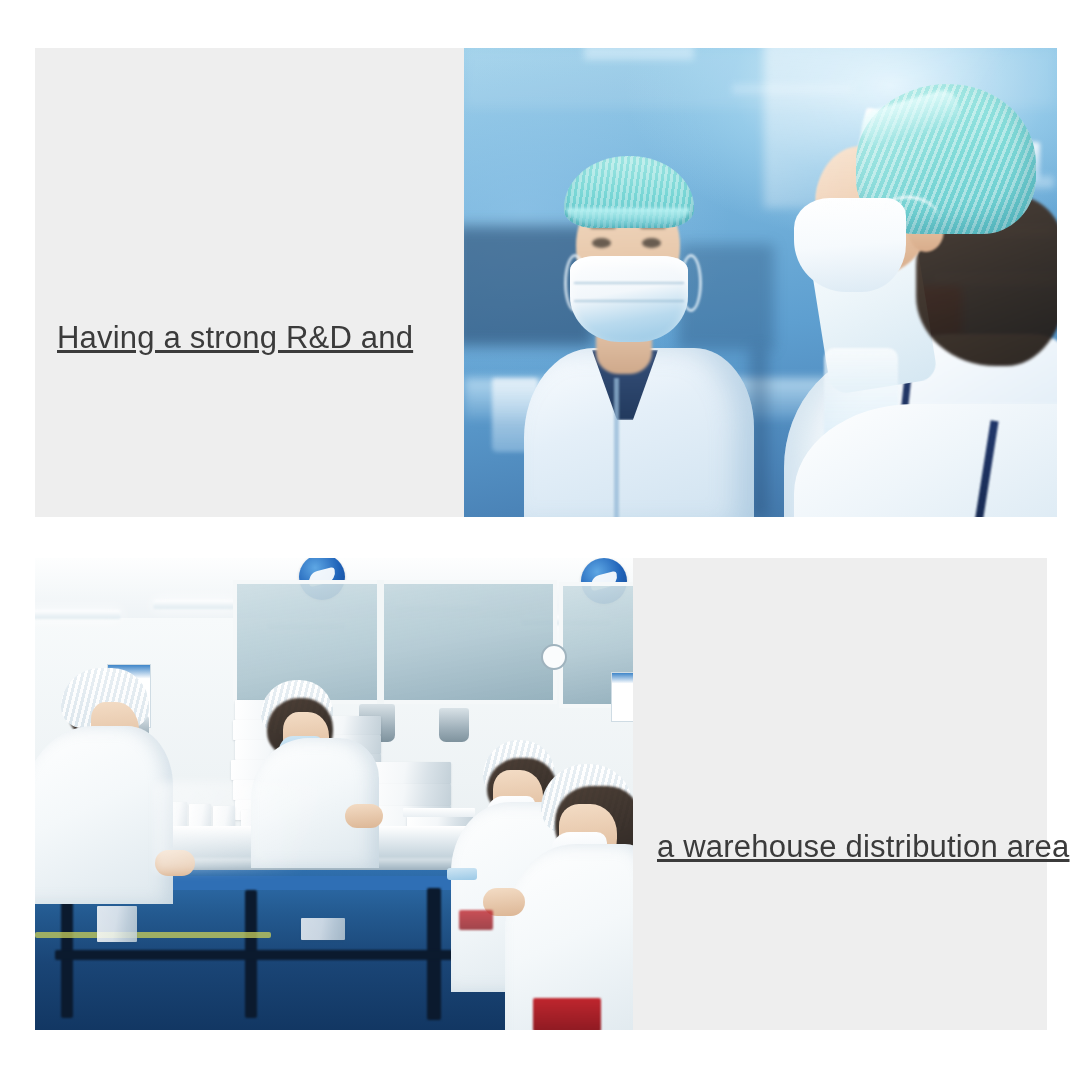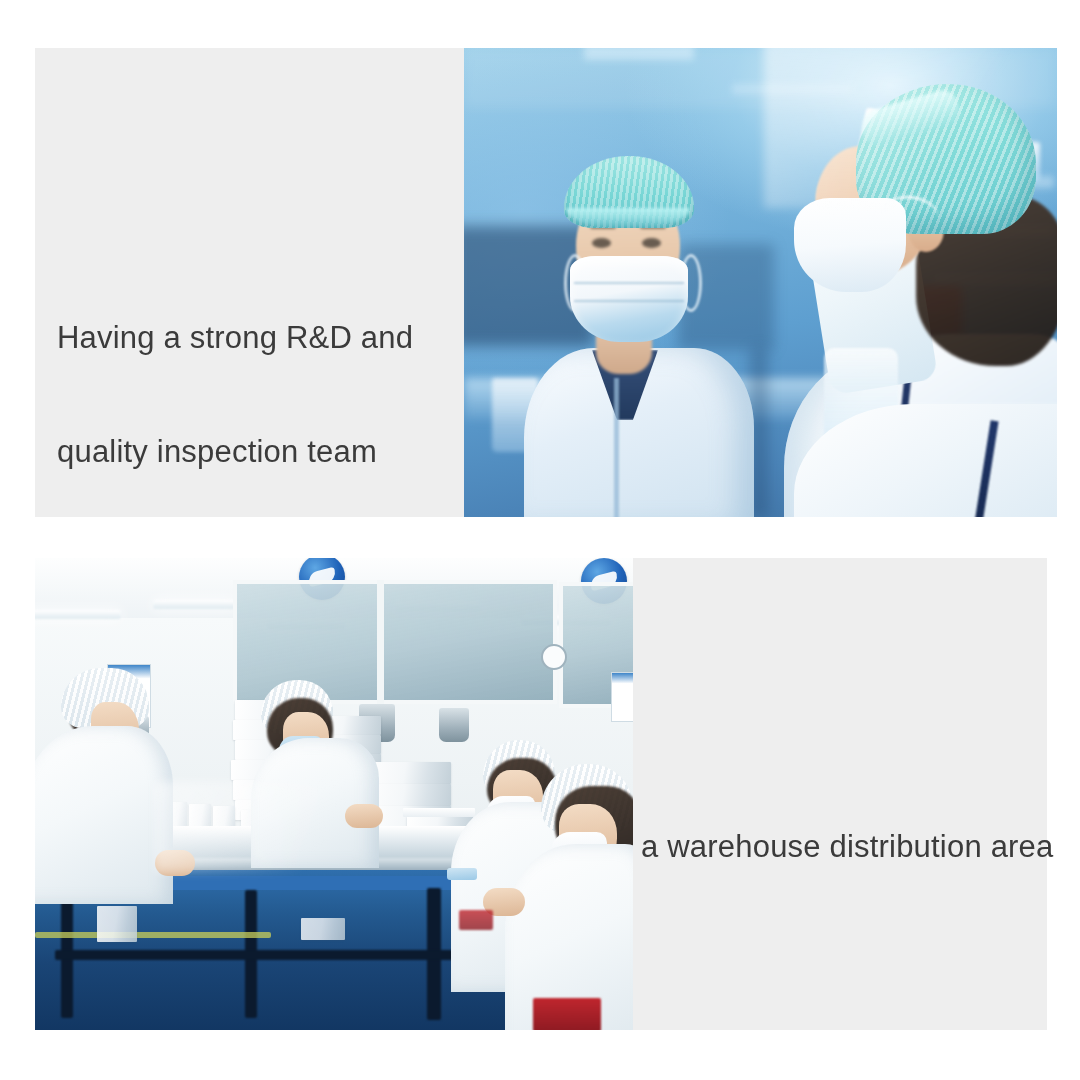--- a/index.html
+++ b/index.html
@@ -30,31 +30,31 @@
   }
   .caption {
     position: absolute;
     color: #3b3b3b;
     font-size: 31px;
     line-height: 38px;
     font-weight: 300;
     letter-spacing: 0.2px;
     white-space: pre;
   }
-  .caption .cap-line { display: block; }
+  .caption .cap-line { display: block; text-decoration: underline; }
 
   
   #panel-top      { left: 35px;  top: 48px;  width: 429px; height: 469px; }
   #photo-lab      { left: 464px; top: 48px;  width: 593px; height: 469px; }
   #caption-top    { left: 57px;  top: 243px; width: 400px; }
 
   
   #photo-warehouse{ left: 35px;  top: 558px; width: 598px; height: 472px; }
   #panel-bottom   { left: 633px; top: 558px; width: 414px; height: 472px; }
-  #caption-bottom { left: 641px; top: 752px; width: 406px; }
+  #caption-bottom { left: 657px; top: 752px; width: 406px; }
 
   
   .lab-bg {
     position: absolute; inset: 0;
     background:
       radial-gradient(ellipse 60% 45% at 72% 8%, rgba(225,245,255,0.95) 0%, rgba(175,222,245,0.45) 45%, rgba(120,190,230,0) 75%),
       radial-gradient(ellipse 50% 60% at 10% 35%, rgba(150,200,235,0.55) 0%, rgba(110,170,215,0) 70%),
       linear-gradient(170deg, #9fd1ea 0%, #79b6dd 28%, #5e9fd0 58%, #4b84b8 82%, #3d6fa0 100%);
   }
   .lab-wallband {
@@ -452,21 +452,20 @@
   <div class="profile-mask"></div>
   <div class="profile-loop"></div>
   <div class="profile-coat"></div>
   <div class="profile-coat-trim"></div>
 
   <div class="wh-glare" style="left:300px;top:-40px;width:340px;height:200px;"></div>
 </div>
 
 <div class="caption" id="caption-top">
   <span class="cap-line">Having a strong R&amp;D and</span>
-  <span class="cap-line">quality inspection team</span>
 </div>
 
 <div class="photo" id="photo-warehouse" role="img" aria-label="Workers in white lab coats, hairnets and masks packing white product cartons on a stainless steel table in a cleanroom packaging hall with blue floor">
   <div class="wh-bg"></div>
   <div class="wh-ceiling"></div>
   <div class="wh-wall"></div>
 
   <div class="wh-light" style="left:-10px;top:52px;width:96px;"></div>
   <div class="wh-light" style="left:118px;top:42px;width:84px;"></div>
   <div class="wh-light" style="left:232px;top:62px;width:78px;"></div>

